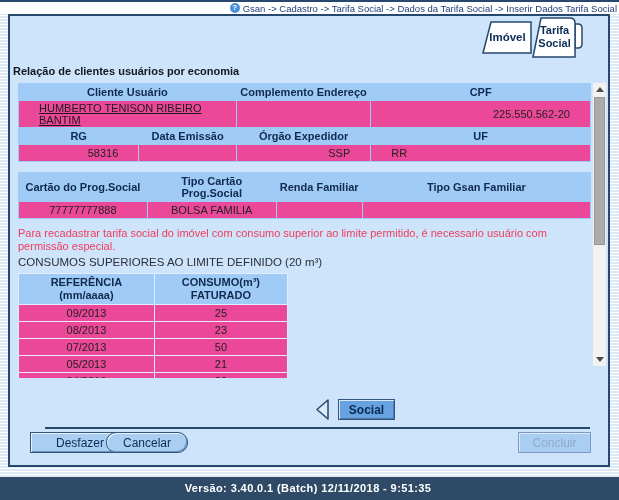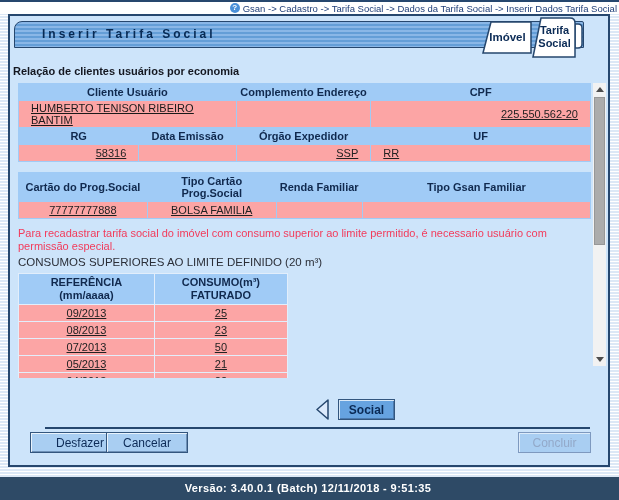--- a/index.html
+++ b/index.html
@@ -38,21 +38,21 @@
   .tab-label.tarifa { left:524px; top:8px; width:41px; font-size:11px; line-height:13px; }
 
   .section-label { position:absolute; left:3px; top:49px; font-size:11px; font-weight:bold; color:#141720; }
 
   
   .scroll-area { position:absolute; left:2px; top:65px; width:580px; height:297px; overflow:hidden; }
   .scroll-area > * { margin-left:6px; }
 
   table.tbl { border-collapse:separate; border-spacing:1px; }
   table.tbl th { background:var(--header-blue,#a0cbf6); color:#10294e; font-size:11px; font-weight:bold; padding:2px 3px; }
-  table.tbl td { background:#fca5a5; color:#222; font-size:11px; padding:1px 12px; height:16px;text-decoration:underline; }
+  table.tbl td { background:#ec4899; color:#222; font-size:11px; padding:1px 20px; height:16px; }
   .tbl1, .tbl2 { width:573px; background:var(--header-blue,#a0cbf6); margin-top:2px; }
   .tbl2 { margin-top:10px; }
   .tbl2 td { text-align:center; }
   td.ar { text-align:right; } td.al { text-align:left; }
   a.link { color:#1a1a1a; text-decoration:underline; cursor:pointer; }
 
   .warning { width:545px; margin-top:8px; font-size:11px; line-height:13px; color:var(--warning-red,#f23b5b); }
   .consumos-label { margin-top:3px; font-size:11.5px; color:#2b2f38; }
 
   .tbl3 { width:270px; margin-top:5px; background:#e2eefb; border-spacing:2px; }
@@ -71,21 +71,21 @@
   
   .voltar-row { position:absolute; left:305px; top:383px; display:flex; align-items:center; gap:9px; }
   .btn {
     font-family:"Liberation Sans", sans-serif; font-size:12px; color:#0d2b57; height:21px;
     background:var(--button-blue,#a9cef2); border:1px solid #33567e; cursor:pointer;
     box-shadow:inset 1px 1px 0 rgba(255,255,255,.75), inset -1px -1px 0 rgba(40,70,110,.45);
   }
   .btn.voltar { width:57px; background:var(--voltar-blue,#66a3e0); font-weight:bold; color:#0a2a55; }
   .hr-line { position:absolute; left:35px; top:411px; width:545px; border-top:2px solid var(--navy,#26476e); }
   .btn.desfazer { position:absolute; left:20px;  top:416px; width:100px; }
-  .btn.cancelar { position:absolute; left:96px; top:416px; width:82px; }
+  .btn.cancelar { position:absolute; left:96px; top:416px; width:82px;border-radius:10px; }
   .btn.concluir { position:absolute; left:508px; top:416px; width:73px; color:#93a9c9; border-color:#7e99bf;
     box-shadow:inset 1px 1px 0 rgba(255,255,255,.6); cursor:default; }
 
   
   .footer {
     position:absolute; left:0; right:0; bottom:0; height:23px; background:var(--footer-navy,#2e4a66);
     color:#ffffff; font-size:11px; font-weight:bold; letter-spacing:.4px;
     text-align:center; line-height:23px; padding-right:3px;
   }
 </style>
@@ -94,23 +94,20 @@
 
 <div class="screen">
 
   <div class="topbar">
     <span class="help-icon">?</span>
     <span class="breadcrumb">Gsan -&gt; Cadastro -&gt; Tarifa Social -&gt; Dados da Tarifa Social -&gt; Inserir Dados Tarifa Social</span>
   </div>
 
   <div class="panel">
 
-    <div class="titlebar">
-      <span>Inserir Tarifa Social</span>
-    </div>
 
     <svg class="tabs-svg" width="105" height="45" viewBox="0 0 105 45">
       <path d="M95,8 h3 q4,0 4,4 v16 q0,4 -4,4 h-3 z" fill="#ffffff" stroke="#26476e" stroke-width="1.5"></path>
       <path d="M53,41 L61,2 L90,2 Q95,2 95,7 L95,41 Z" fill="#ffffff" stroke="#26476e" stroke-width="1.5"></path>
       <path d="M3,37 L11,6 L51,6 L51,37 Z" fill="#ffffff" stroke="#26476e" stroke-width="1.5"></path>
     </svg>
     <div class="tab-label imovel">Imóvel</div>
     <div class="tab-label tarifa">Tarifa Social</div>
 
     <div class="section-label">Relação de clientes usuários por economia</div>

